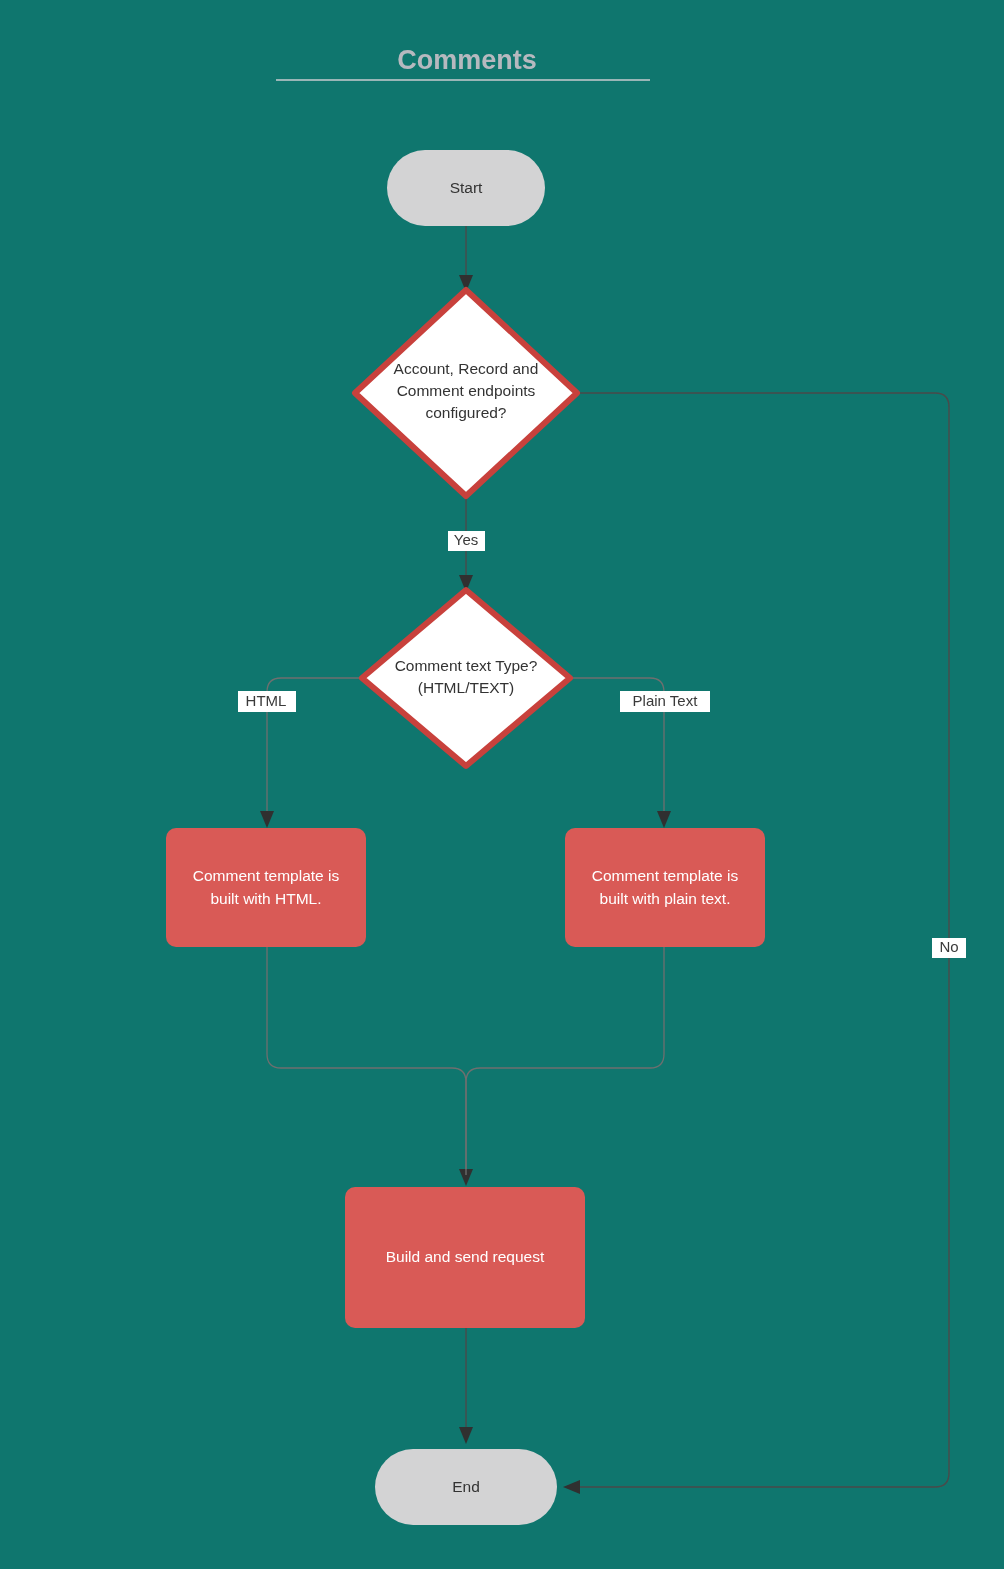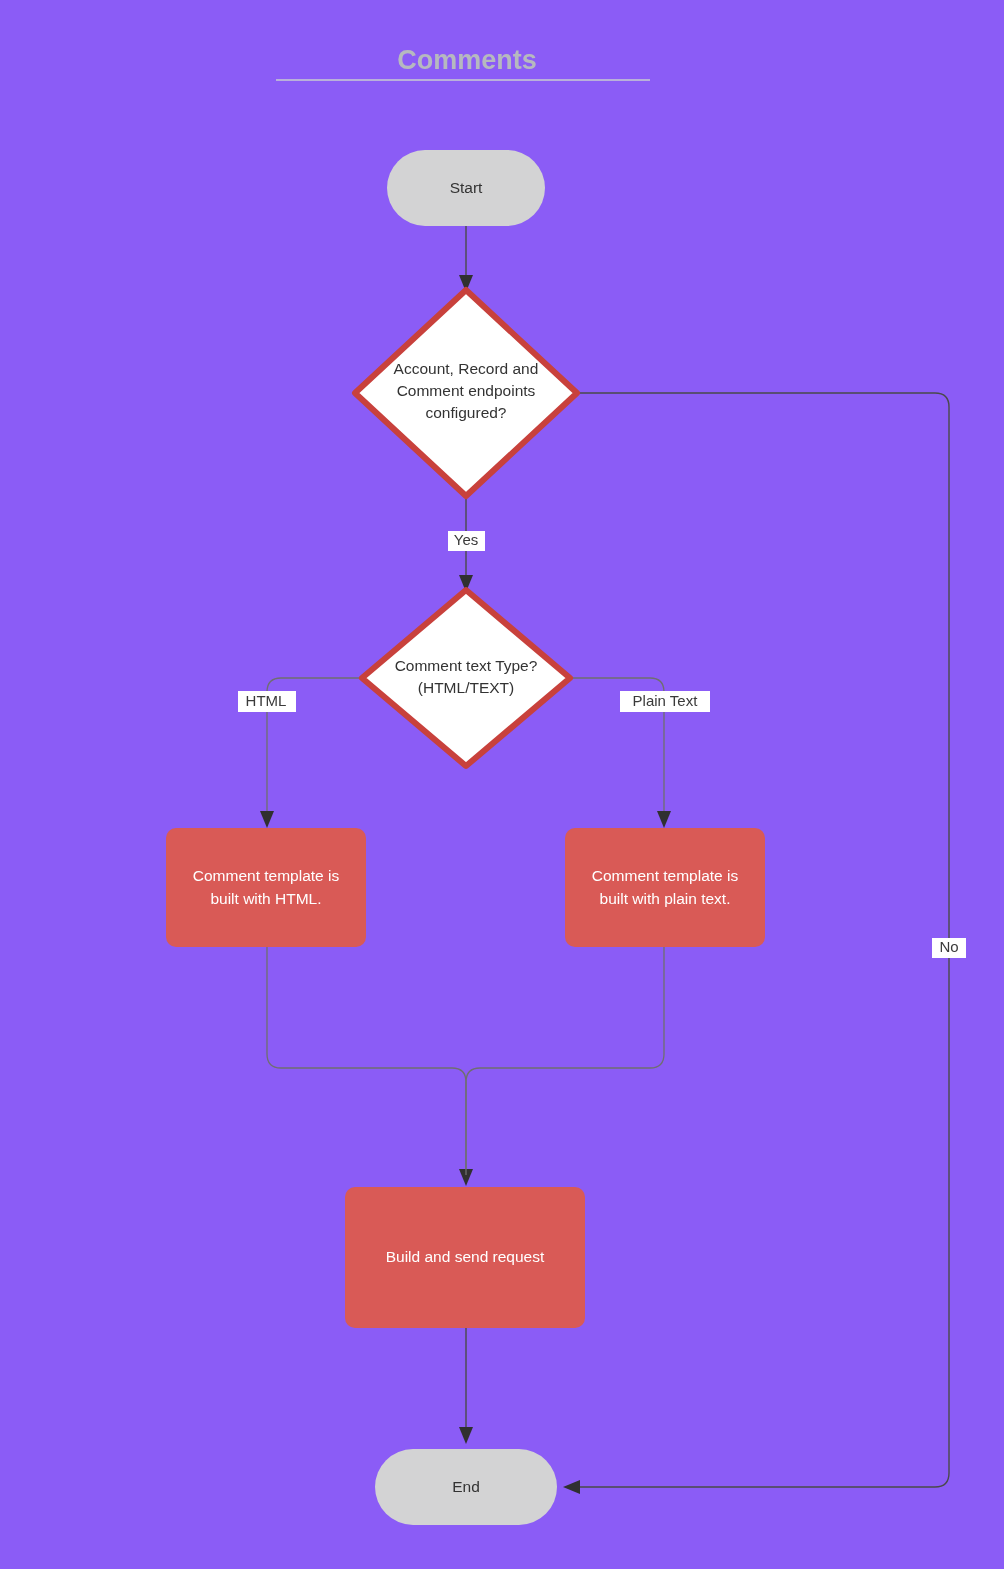--- a/index.html
+++ b/index.html
@@ -7,21 +7,21 @@
     padding: 0;
     background: #ffffff;
   }
   body {
     font-family: "Liberation Sans", sans-serif;
   }
   #canvas {
     position: relative;
     width: 1004px;
     height: 1569px;
-    background: #8b5cf6;
+    background: #0f766e;
     overflow: hidden;
   }
   #flow-svg {
     position: absolute;
     left: 0;
     top: 0;
     width: 1004px;
     height: 1569px;
   }
   .title-text {

